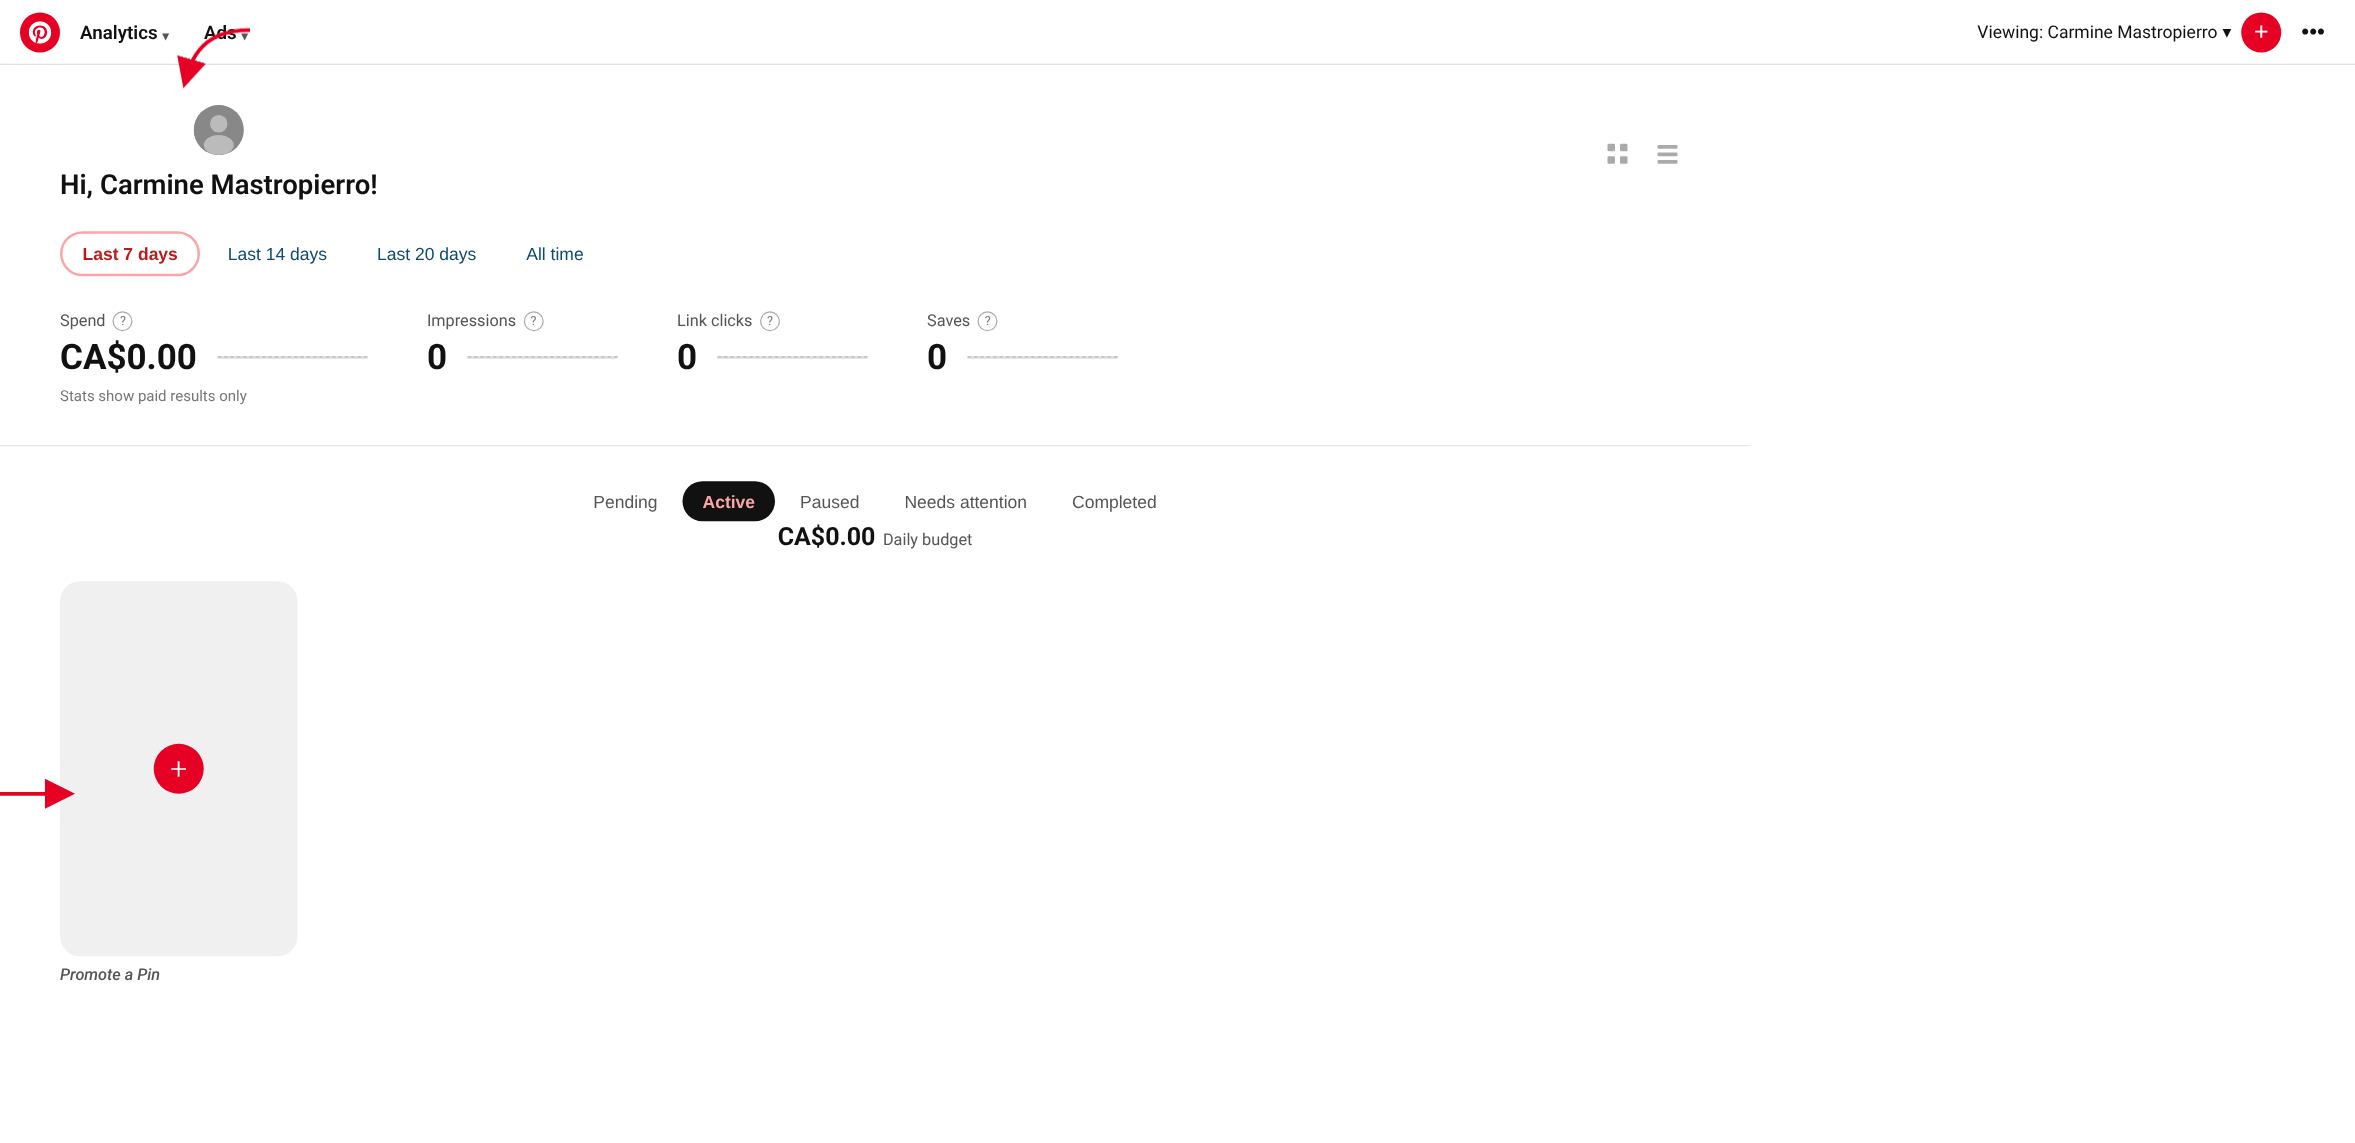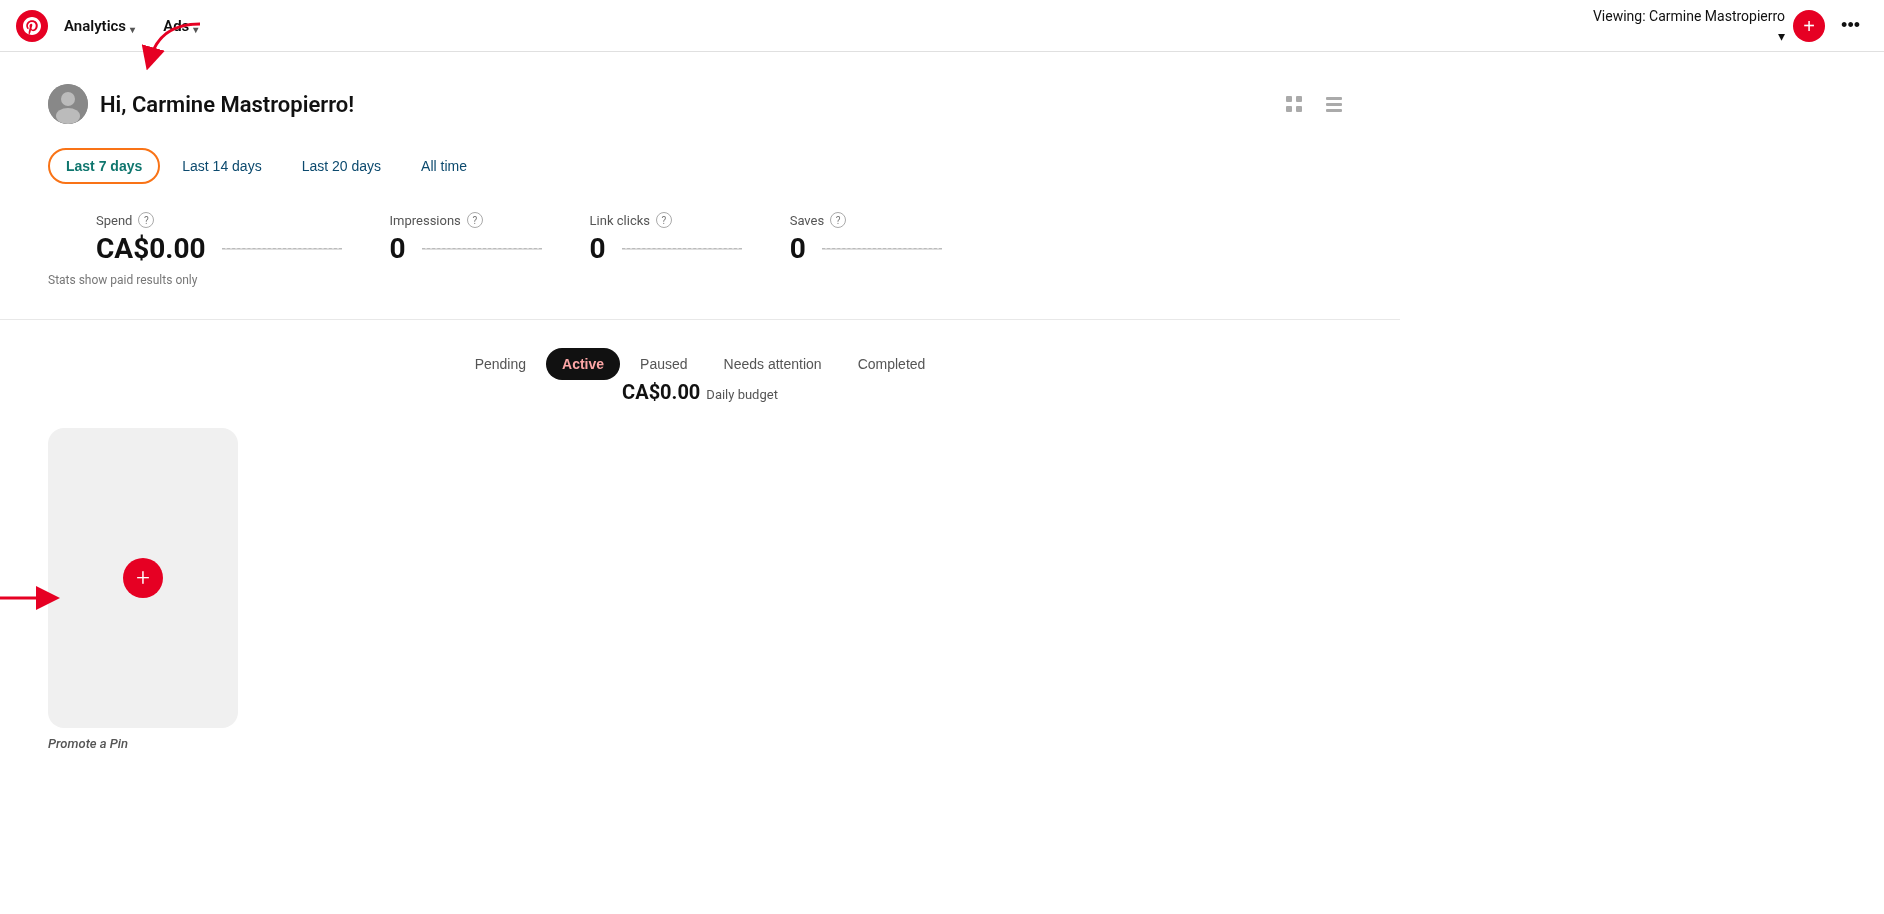--- a/index.html
+++ b/index.html
@@ -51,21 +51,20 @@
     .topnav-right {
       display: flex;
       align-items: center;
       gap: 8px;
     }
     .viewing-label {
       display: flex; align-items: flex-end; gap: 4px;
       font-size: 14px;
       color: #111;
       cursor: pointer;
-      flex-direction: column;
     }
     .add-btn {
       width: 32px; height: 32px;
       background: #e60023;
       border-radius: 50%;
       border: none;
       cursor: pointer;
       display: flex; align-items: center; justify-content: center;
       color: #fff;
       font-size: 20px;
@@ -93,20 +92,21 @@
       align-items: center;
       justify-content: space-between;
       margin-bottom: 24px;
     }
     .greeting {
       display: flex;
       align-items: center;
       gap: 12px;
       font-size: 22px;
       font-weight: 600;
+      flex-direction: column;
     }
     .avatar {
       width: 40px; height: 40px;
       border-radius: 50%;
       background: #888;
       overflow: hidden;
       display: flex; align-items: center; justify-content: center;
       font-size: 18px;
     }
     .view-toggle {
@@ -133,31 +133,30 @@
       padding: 8px 16px;
       border-radius: 24px;
       border: 2px solid transparent;
       cursor: pointer;
       font-size: 14px;
       font-weight: 500;
       background: none;
       color: #0c4a6e;
     }
     .date-tab.active {
-      border: 2px solid #f97316;
-      color: #0f766e;
+      border: 2px solid #fca5a5;
+      color: #b91c1c;
       font-weight: 600;
     }
 
     
     .stats-section {
       display: flex;
       gap: 48px;
       margin-bottom: 8px;
-      margin-left: 48px;
     }
     .stat-item {
       display: flex;
       flex-direction: column;
       gap: 4px;
     }
     .stat-label {
       display: flex;
       align-items: center;
       gap: 6px;

